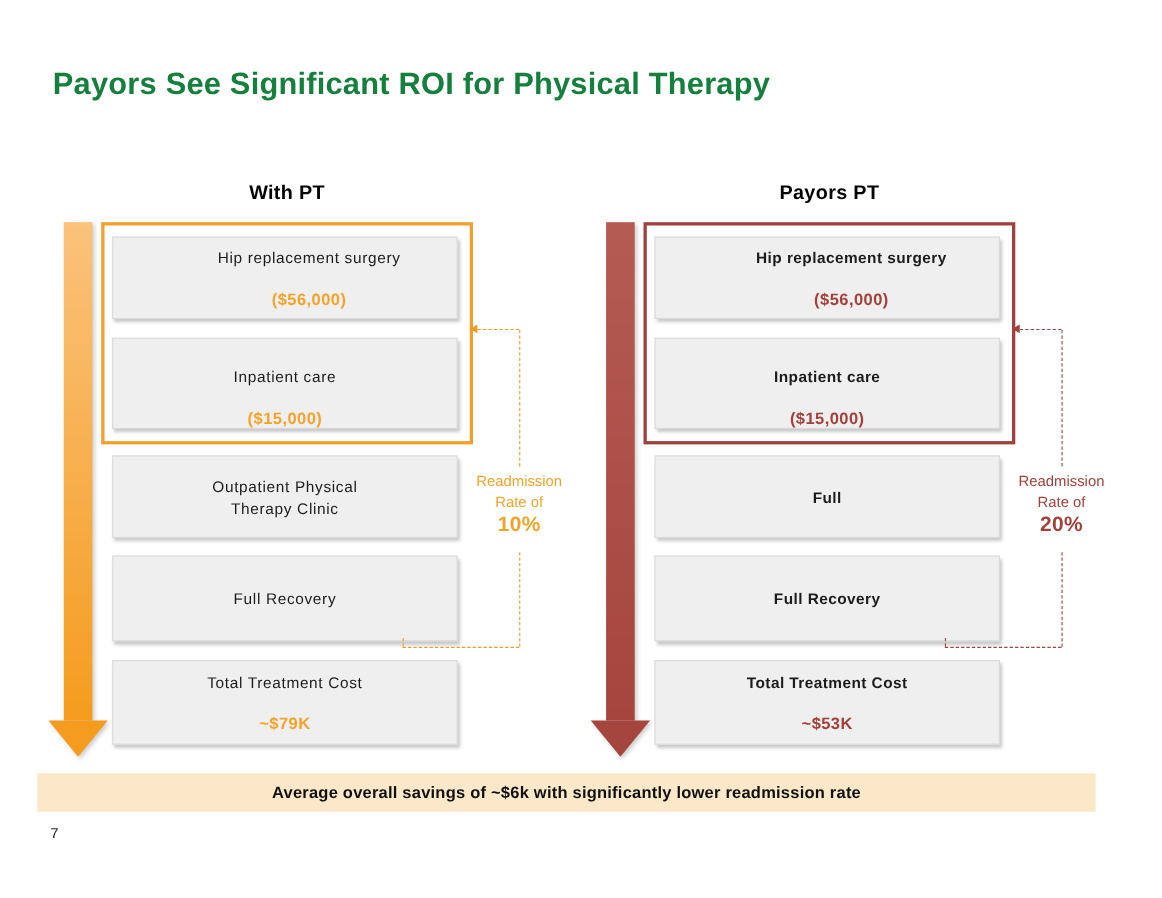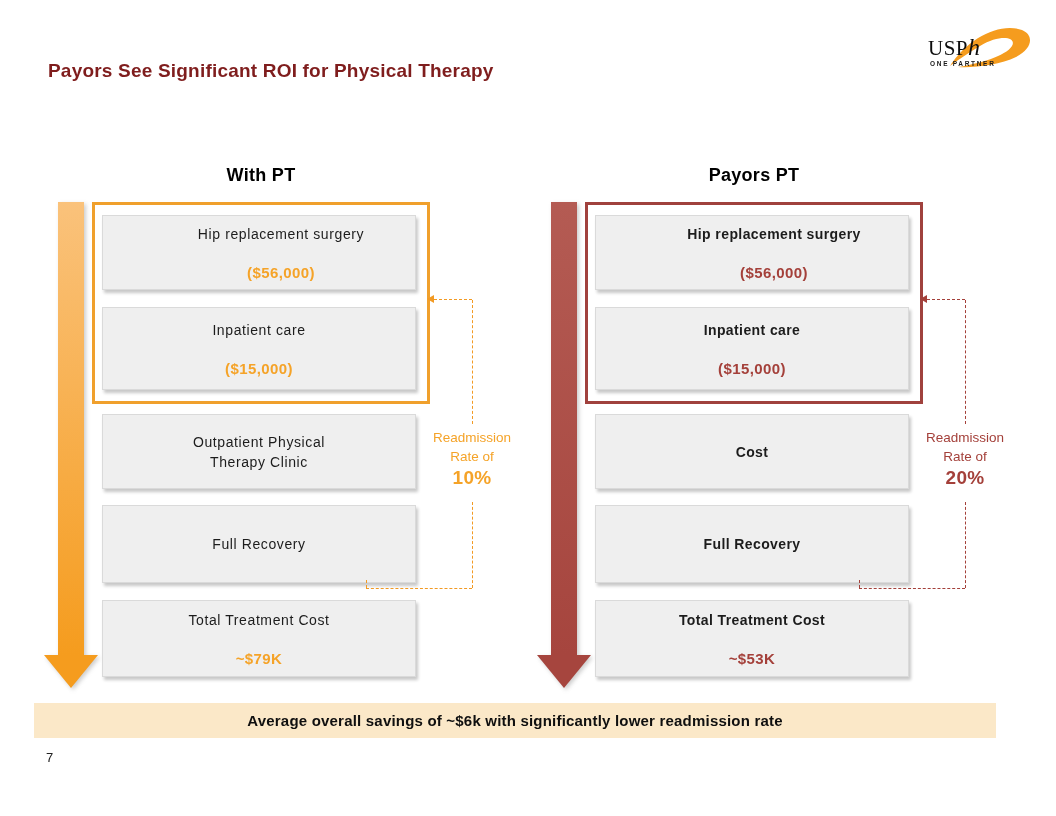--- a/index.html
+++ b/index.html
@@ -10,21 +10,21 @@
   }
 
   
   .logo { position:absolute; left:928px; top:22px; width:106px; height:60px; }
   .logo-swoosh { position:absolute; left:6px; top:2px; }
   .logo-text { position:absolute; left:0; top:12px; font-family:"Liberation Serif", serif; font-size:21px; color:#0d0d0d; letter-spacing:0.5px; }
   .logo-text i { font-size:24px; }
   .logo-tagline { position:absolute; left:2px; top:38px; font-size:6.5px; letter-spacing:1.7px; color:#1a1a1a; font-weight:bold; }
 
   
-  .title { position:absolute; left:48px; top:60px; font-size:19px; font-weight:700; color:#7f1d1d; letter-spacing:0.2px; }
+  .title { position:absolute; left:48px; top:60px; font-size:28px; font-weight:700; color:#15803d; letter-spacing:0.2px; }
 
   
   .col-left  { --x:0px;   --accent:#F29A23; --accent-text:#F5A328; --grad-a:#FAC27B; --grad-b:#F59C1E; --gborder:#F0A02C; }
   .col-right { --x:493px; --accent:#A4403A; --accent-text:#A4403A; --grad-a:#B45B53; --grad-b:#A6453E; --gborder:#A0413D; }
 
   .col-header { position:absolute; left:calc(92px + var(--x)); top:165px; width:338px; text-align:center;
     font-size:18px; font-weight:700; color:#000; letter-spacing:0.3px; }
 
   
   .flow-arrow { position:absolute; left:calc(58px + var(--x)); top:202px; filter:drop-shadow(2.5px 2.5px 2px rgba(110,110,110,0.35)); }
@@ -34,21 +34,21 @@
 
   
   .group-outline { position:absolute; left:calc(92px + var(--x)); top:202px; width:338px; height:202px;
     border:3px solid var(--gborder); background:transparent; }
 
   
   .box { position:absolute; left:calc(102px + var(--x)); width:314px;
     background:#EFEFEF; border:1px solid #DADADA; box-shadow:2px 3px 3px rgba(0,0,0,0.22);
     display:flex; flex-direction:column; align-items:center; justify-content:center; text-align:center; }
   .b1 { top:215px; height:75px;padding-left:44px; }
-  .b2 { top:307px; height:83px; }
+  .b2 { top:307px; height:83px;justify-content:flex-end; }
   .b3 { top:414px; height:75px; }
   .b4 { top:505px; height:78px;justify-content:center; }
   .b5 { top:600px; height:77px; }
   .box-line { display:block; font-size:14px; color:#1c1c1c; letter-spacing:0.6px; line-height:20px; }
   .col-right .box-line { font-weight:700; letter-spacing:0.4px; }
   .box-value { display:block; font-size:15px; font-weight:700; color:var(--accent-text); letter-spacing:0.4px; margin-top:20px; }
   .box-line:empty, .box-value:empty { display:none; }
 
   
   .c-piece { position:absolute; }
@@ -71,29 +71,20 @@
 
   
   .page-number { position:absolute; left:46px; top:750px; font-size:13px; color:#222; }
   .source-note { position:absolute; left:82px; top:754px; font-size:9.5px; font-style:italic; color:#A8A8A8; letter-spacing:0.2px; }
 </style>
 </head>
 <body>
 
 <div class="slide">
 
-  <div class="logo">
-    <div class="logo-swoosh">
-      <svg width="100" height="50" viewBox="0 0 100 50">
-        <path d="M16,42 C34,14 66,-2 88,6 C100,11 99,24 82,33 C66,41 40,44 24,43 C44,40 72,32 78,22 C83,13 66,10 46,22 C34,29 24,36 16,42 Z" fill="#F59C1E"></path>
-      </svg>
-    </div>
-    <div class="logo-text"><span>USP</span><i>h</i></div>
-    <div class="logo-tagline">ONE PARTNER</div>
-  </div>
 
   <h1 class="title">Payors See Significant ROI for Physical Therapy</h1>
 
   <div class="col-left">
     <div class="col-header">With PT</div>
 
     <div class="flow-arrow">
       <div class="shaft"></div>
       <div class="head"></div>
     </div>
@@ -146,21 +137,21 @@
 
     <div class="box b1">
       <span class="box-line">Hip replacement surgery</span>
       <span class="box-value">($56,000)</span>
     </div>
     <div class="box b2">
       <span class="box-line">Inpatient care</span>
       <span class="box-value">($15,000)</span>
     </div>
     <div class="box b3">
-      <span class="box-line">Cost</span>
+      <span class="box-line">Full</span>
     </div>
     <div class="box b4">
       <span class="box-line">Full Recovery</span>
     </div>
     <div class="box b5">
       <span class="box-line">Total Treatment Cost</span>
       <span class="box-value">~$53K</span>
     </div>
 
     <div class="c-piece c-head"></div>

